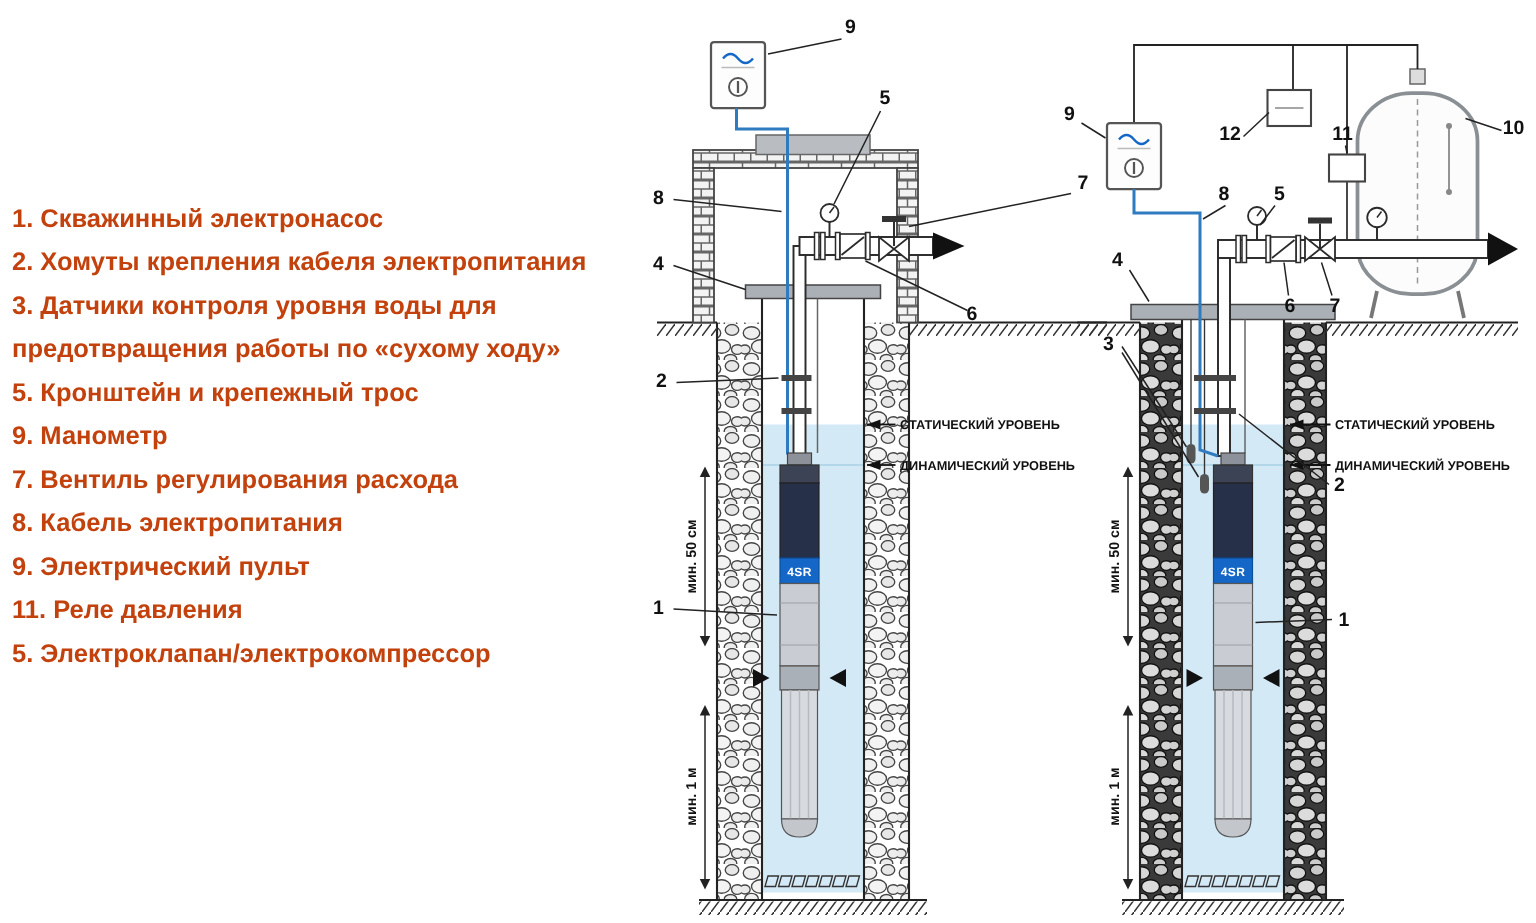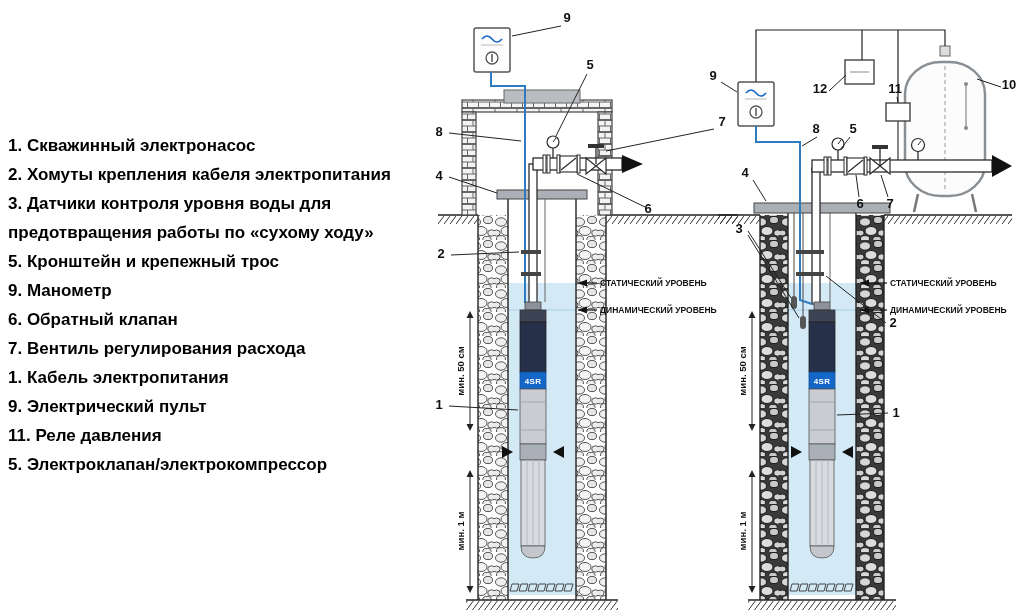--- a/index.html
+++ b/index.html
@@ -1,19 +1,19 @@
 <!DOCTYPE html>
 <html><head>
 <meta charset="utf-8">
 <style>
   *{margin:0;padding:0;box-sizing:border-box}
   html,body{background:#fff}
   body{width:1024px;height:615px;font-family:"Liberation Sans",sans-serif;overflow:hidden}
   #canvas{position:relative;width:1024px;height:615px;background:#fff}
-  #legend{position:absolute;left:8px;top:131px;width:434px;color:#000000;font-weight:700;font-size:17px;line-height:29px}
+  #legend{position:absolute;left:8px;top:131px;width:434px;color:#c2410c;font-weight:700;font-size:17px;line-height:29px}
   #legend .li{white-space:normal}
   svg{position:absolute;left:0;top:0;font-family:"Liberation Sans",sans-serif}
   .callout{font-size:13px;font-weight:700;fill:#111;text-anchor:middle}
   .lvl{font-size:8.5px;font-weight:700;fill:#111}
   .dim{font-size:9.5px;font-weight:700;fill:#111;text-anchor:middle}
   .pump-label{font-size:8px;font-weight:700;fill:#fff;text-anchor:middle;letter-spacing:.3px}
   .leader{stroke:#222;stroke-width:1;fill:none}
   .pipe{fill:#fff;stroke:#2b2b2b;stroke-width:1.3}
   .flange{fill:#fff;stroke:#2b2b2b;stroke-width:1}
   .wire{stroke:#222;stroke-width:1.2;fill:none}
@@ -24,23 +24,22 @@
 <body>
 
 <div id="canvas">
 
   <div id="legend">
     <div class="li">1. Скважинный электронасос</div>
     <div class="li">2. Хомуты крепления кабеля электропитания</div>
     <div class="li">3. Датчики контроля уровня воды для предотвращения работы по «сухому ходу»</div>
     <div class="li">5. Кронштейн и крепежный трос</div>
     <div class="li">9. Манометр</div>
-    <div class="li">6. Обратный клапан</div>
     <div class="li">7. Вентиль регулирования расхода</div>
-    <div class="li">1. Кабель электропитания</div>
+    <div class="li">8. Кабель электропитания</div>
     <div class="li">9. Электрический пульт</div>
     <div class="li">11. Реле давления</div>
     <div class="li">5. Электроклапан/электрокомпрессор</div>
   </div>
 
   <svg width="1024" height="615" viewBox="0 0 1024 615">
     <defs>
       <pattern id="brick" width="22" height="12" patternUnits="userSpaceOnUse">
         <rect width="22" height="12" fill="#f3f3f3"></rect>
         <path d="M0 .5 H22 M0 6 H22 M0 11.5 H22 M11 0 V6 M5.5 6 V12 M16.5 6 V12" stroke="#666" stroke-width="1" fill="none"></path>

